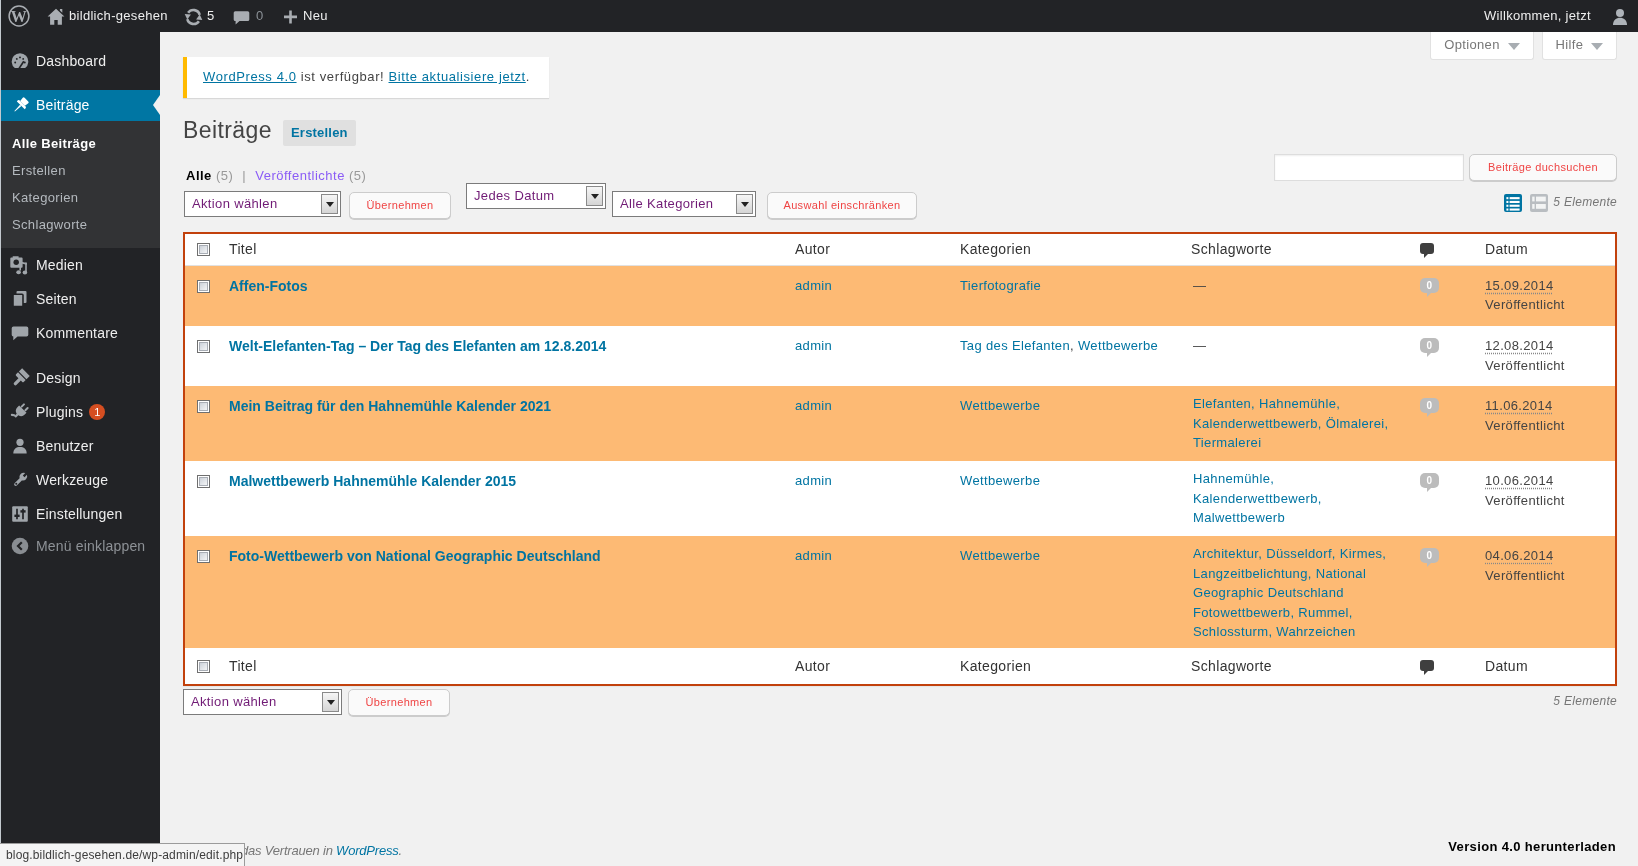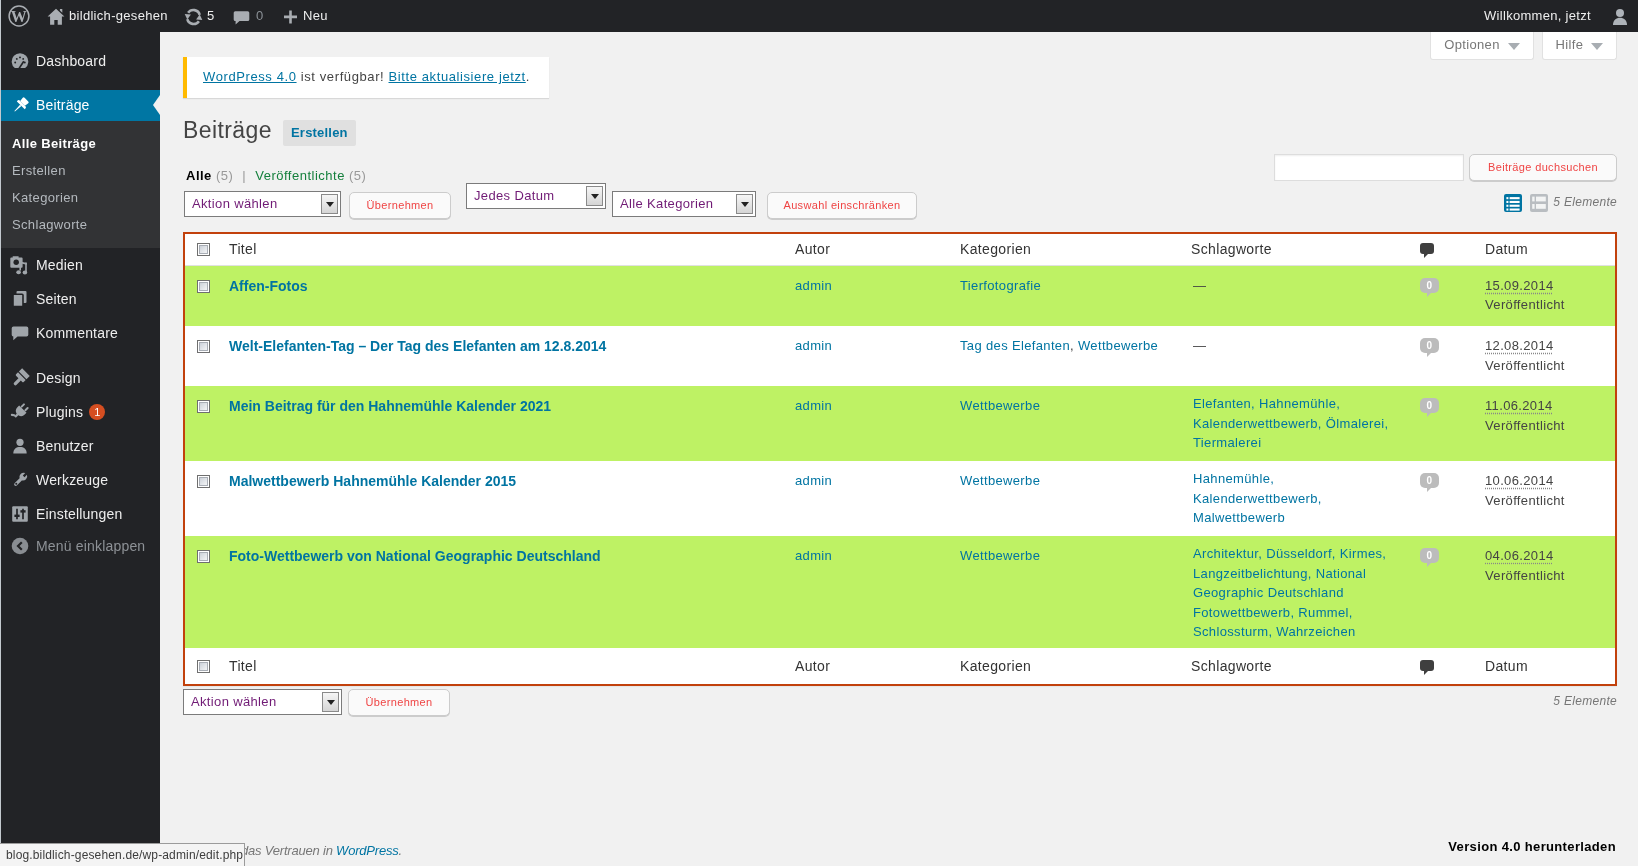--- a/index.html
+++ b/index.html
@@ -1,19 +1,19 @@
 <!DOCTYPE html>
 <html lang="de"><head>
 <meta charset="utf-8">
 <style>
 * { margin:0; padding:0; box-sizing:border-box; }
 html,body { width:1638px; height:866px; overflow:hidden; }
 body { font-family:"Liberation Sans", sans-serif; background:#f1f1f1; color:#444; position:relative; font-size:13px; letter-spacing:0.35px; }
 a { text-decoration:none; }
-.blue { color:#15803d; }
+.blue { color:#8b5cf6; }
 
 
 #adminbar { position:absolute; left:0; top:0; width:1638px; height:32px; background:#222326; color:#eee; font-size:13px; z-index:30; letter-spacing:0.3px; }
 #adminbar .item { position:absolute; top:0; height:32px; line-height:32px; white-space:nowrap; }
 #adminbar svg { vertical-align:middle; }
 
 
 #adminmenuback { position:absolute; left:0; top:0; width:160px; height:866px; background:#222326; z-index:10; }
 #leftline { position:absolute; left:0; top:0; width:1px; height:866px; background:#c3c9cf; z-index:40; }
 #adminmenu { position:absolute; left:0; top:32px; width:160px; z-index:20; color:#eee; }
@@ -65,21 +65,21 @@
 .elements { position:absolute; right:21px; font-style:italic; color:#777; font-size:12px; letter-spacing:0.3px; }
 
 
 #listtable { position:absolute; left:23px; top:200px; width:1433px; border-collapse:collapse; table-layout:fixed; background:#fff; border:2px solid #c2410c; box-shadow:0 1px 1px rgba(0,0,0,.04); font-size:13px; }
 #listtable th { font-size:14px; font-weight:400; color:#333; text-align:left; padding:0 10px; }
 #listtable th.titel, #listtable td.rowtitle { padding-left:12px; }
 #listtable thead th { height:32px; border-bottom:1px solid #e1e1e1; }
 #listtable tfoot th { height:37px; }
 #listtable td { padding:10px 10px 4px; line-height:19.5px; vertical-align:top; color:#444; }
 #listtable td.tagcol { padding-top:8px; padding-bottom:6px; padding-left:12px; color:#0074a2; }
-#listtable tr.alt td { background:#bef264;margin-top:40px; }
+#listtable tr.alt td { background:#fdba74;margin-top:40px; }
 #listtable a { color:#0074a2; }
 #listtable .rowtitle a { font-weight:bold; letter-spacing:0; font-size:14px; position:relative; top:1px; }
 .cb { width:13px; height:13px; background:#fff; border:1px solid #6f6f6f; margin-left:12px; margin-top:1px; position:relative; }
 .cb:after { content:""; position:absolute; left:1px; top:1px; width:7px; height:7px; border:1px solid #a8adb5; background:linear-gradient(135deg,#ccd1d9 0%,#eef0f2 85%); }
 #listtable th:first-child, #listtable td:first-child { padding-left:0; padding-right:0; }
 td .cb { margin-top:4px; }
 .datecol .pubdate { text-decoration:underline; text-decoration-style:dotted; text-underline-offset:3px; text-decoration-color:#888; }
 .cbubble { position:relative; width:19px; height:15px; background:#bcbcbc; border-radius:5px; color:#fff; font-size:10px; font-weight:bold; text-align:center; line-height:15px; margin-top:2px; }
 .cbubble:after { content:""; position:absolute; left:7px; top:14px; width:0; height:0; border-top:5px solid #bcbcbc; border-right:5px solid transparent; }
 .hbubble { position:relative; width:14px; height:11.5px; background:#3f3f3f; border-radius:3px; display:inline-block; }

